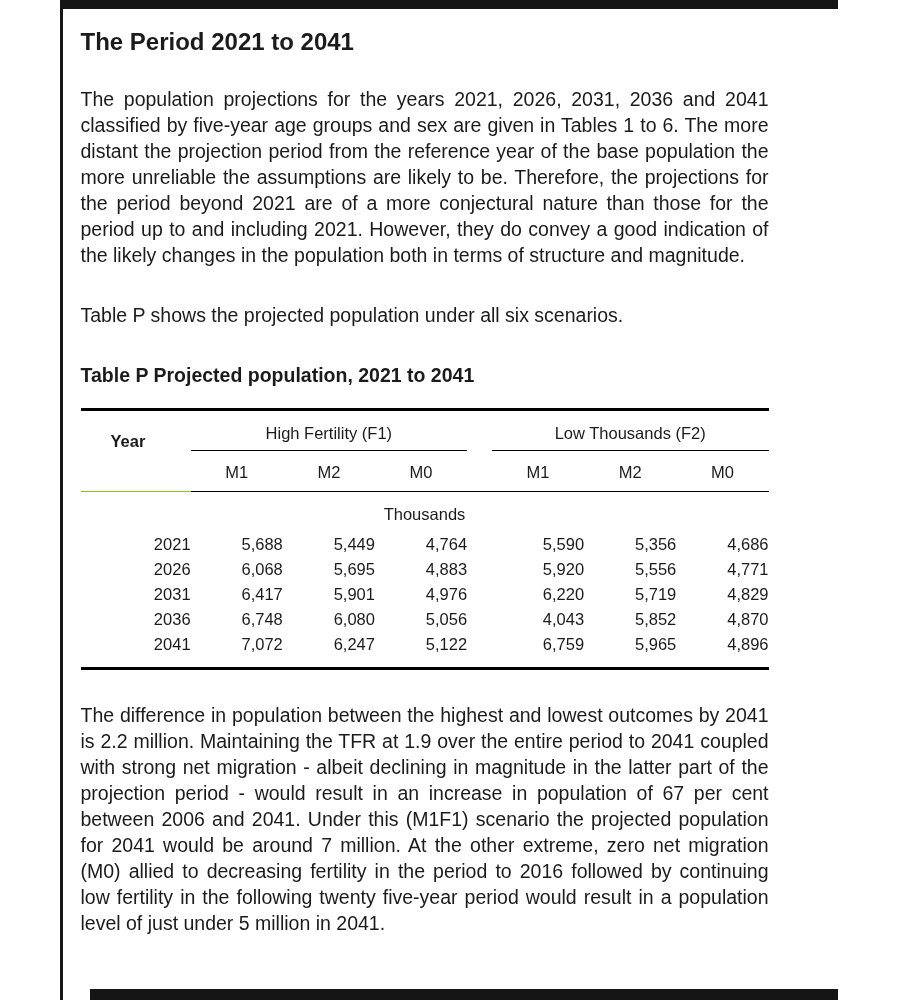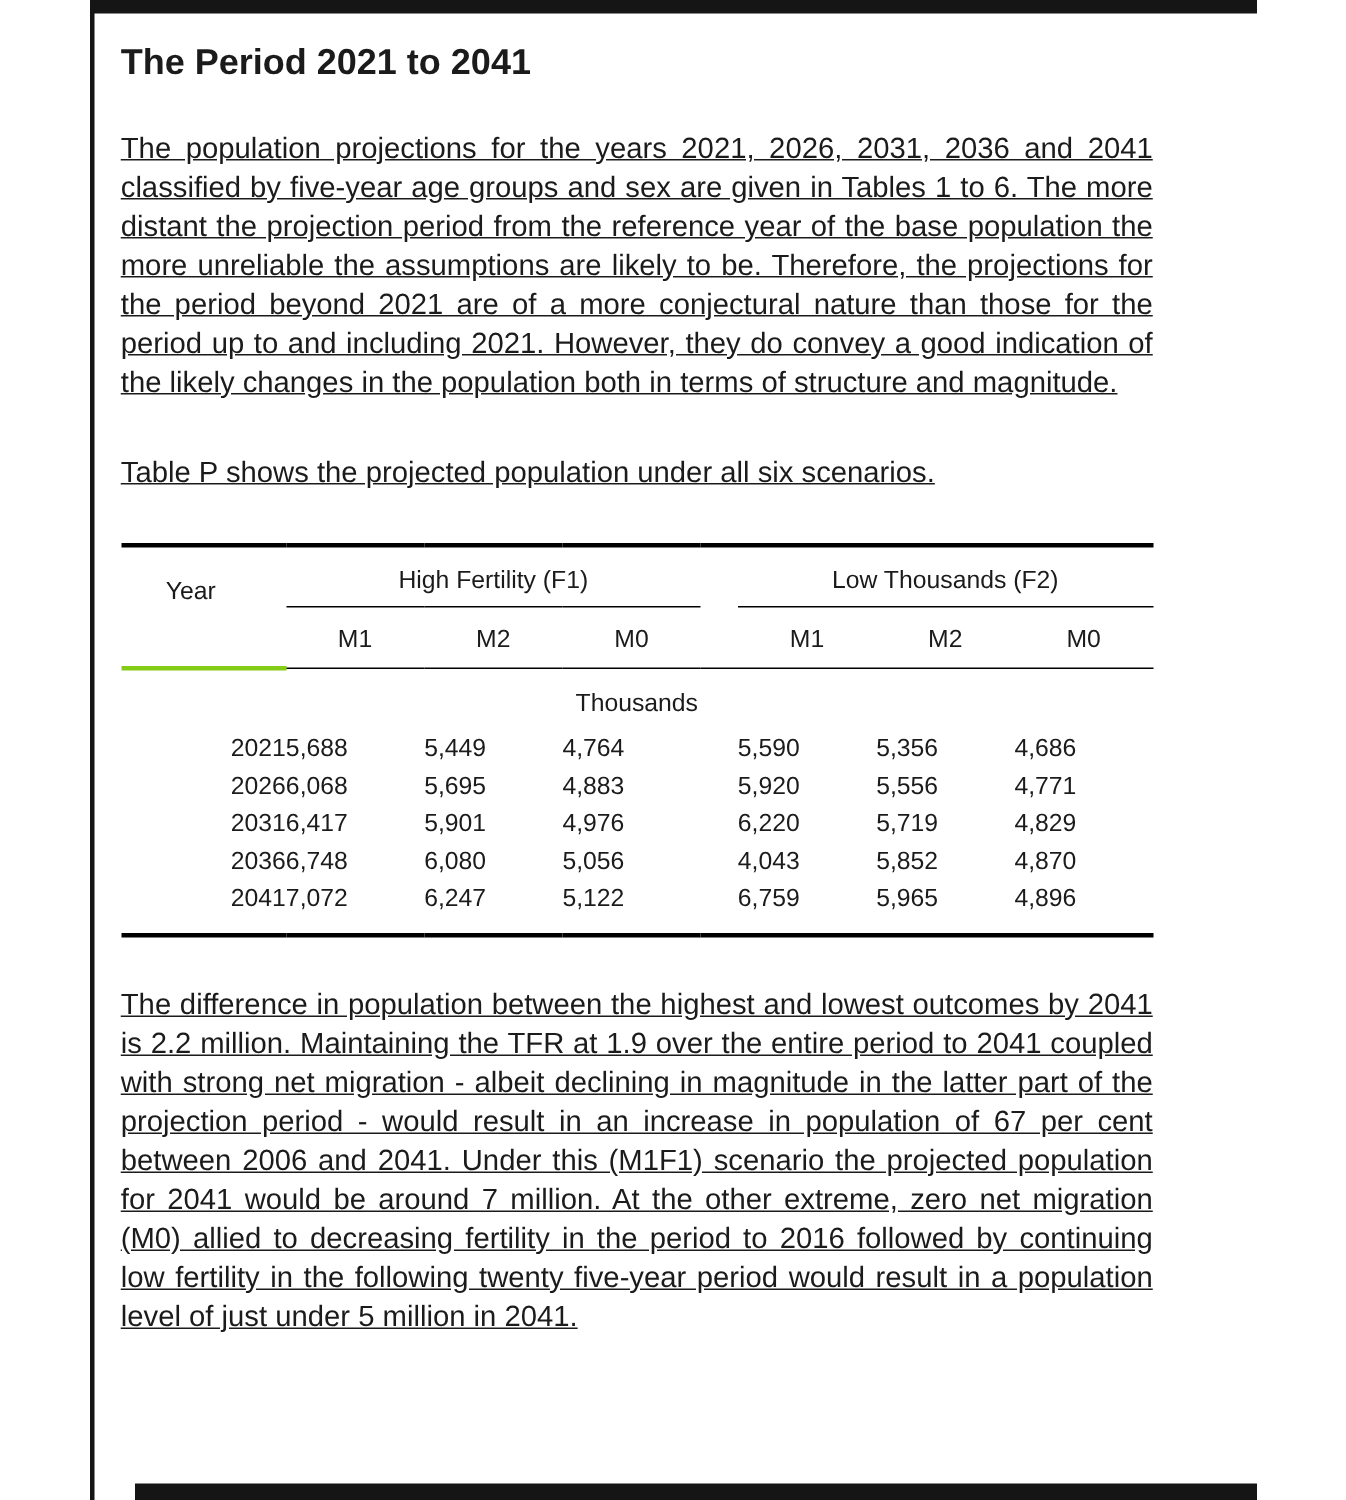--- a/index.html
+++ b/index.html
@@ -46,21 +46,20 @@
     font-size: 24px;
     line-height: 29px;
     font-weight: bold;
     margin: 0 0 30px 0;
   }
   p {
     font-size: 19.5px;
     line-height: 26px;
     margin: 0 0 34px 0;
     text-align: justify;
-    text-decoration: underline;
   }
   h2 {
     font-size: 19.5px;
     line-height: 26px;
     font-weight: bold;
     margin: 0 0 20px 0;
   }
   table {
     width: 100%;
     border-collapse: collapse;
@@ -79,31 +78,32 @@
   }
   .sub-th {
     text-align: center;
     padding: 12px 0 9px 0;
     border-bottom: 1px solid #000;
   }
   .year-th {
     vertical-align: middle;
     text-align: left;
     padding: 0 0 20px 30px;
-    border-bottom: 3px solid #84cc16;
+    border-bottom: 1px solid #84cc16;
+    font-weight: bold;
   }
   .spacer-th {
     border-bottom: 1px solid #000;
   }
   .units-td {
     text-align: center;
     padding: 13px 0 8px 0;
   }
   td.value-cell {
-    text-align: left;
+    text-align: right;
     padding: 3px 0;
   }
   td.year-cell {
     text-align: right;
     padding: 3px 0 3px 32px;
   }
   tbody tr.data-row:last-child td {
     padding-bottom: 13px;
   }
   p.after-table {
@@ -118,20 +118,21 @@
   <div class="edge-top"></div>
   <div class="edge-left"></div>
 
   <div class="content">
     <h1>The Period 2021 to 2041</h1>
 
     <p>The population projections for the years 2021, 2026, 2031, 2036 and 2041 classified by five-year age groups and sex are given in Tables 1 to 6. The more distant the projection period from the reference year of the base population the more unreliable the assumptions are likely to be. Therefore, the projections for the period beyond 2021 are of a more conjectural nature than those for the period up to and including 2021. However, they do convey a good indication of the likely changes in the population both in terms of structure and magnitude.</p>
 
     <p>Table P shows the projected population under all six scenarios.</p>
 
+    <h2>Table P Projected population, 2021 to 2041</h2>
 
     <table>
       <colgroup>
         <col style="width:16%">
         <col style="width:13.4%">
         <col style="width:13.4%">
         <col style="width:13.4%">
         <col style="width:3.6%">
         <col style="width:13.4%">
         <col style="width:13.4%">

